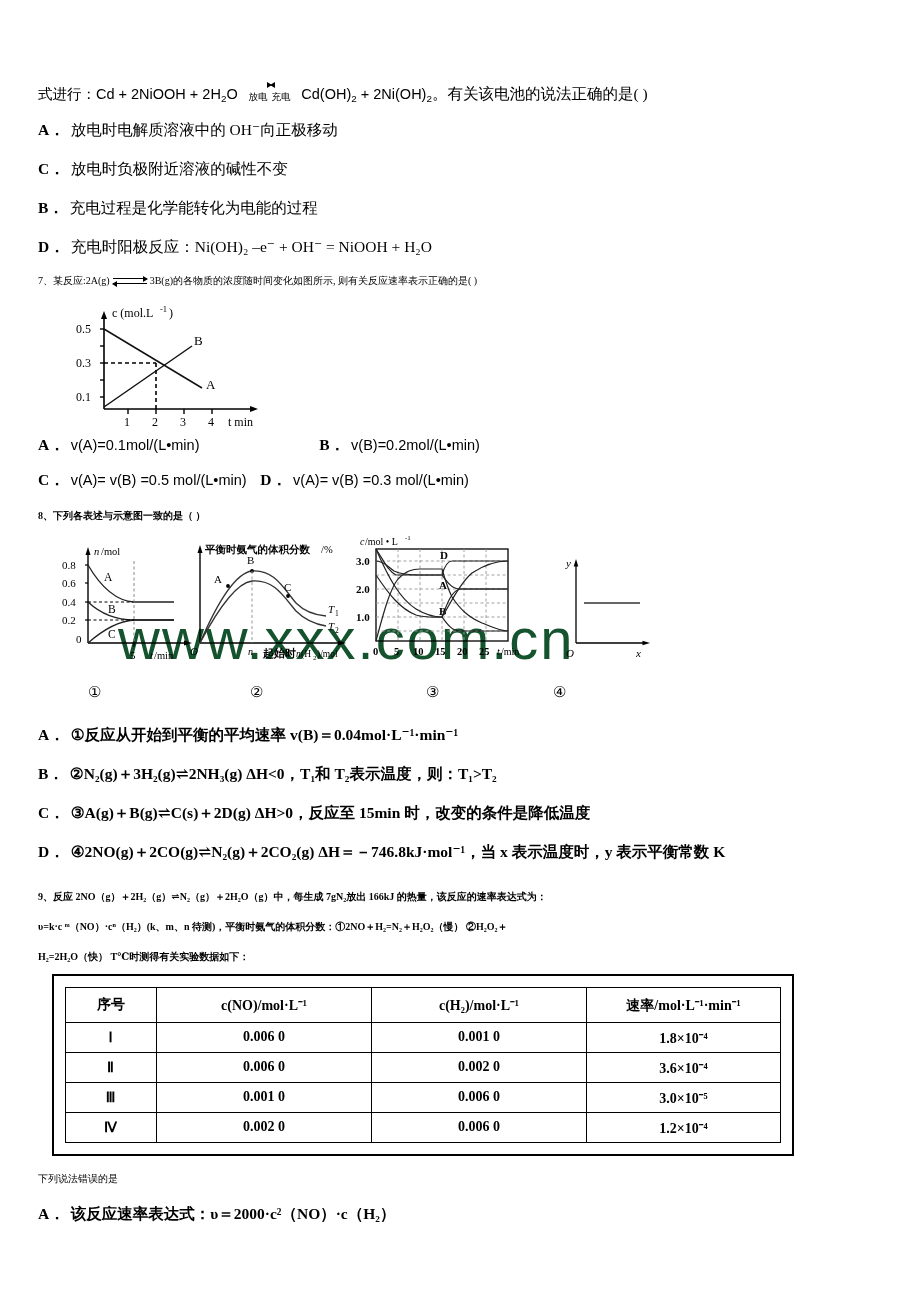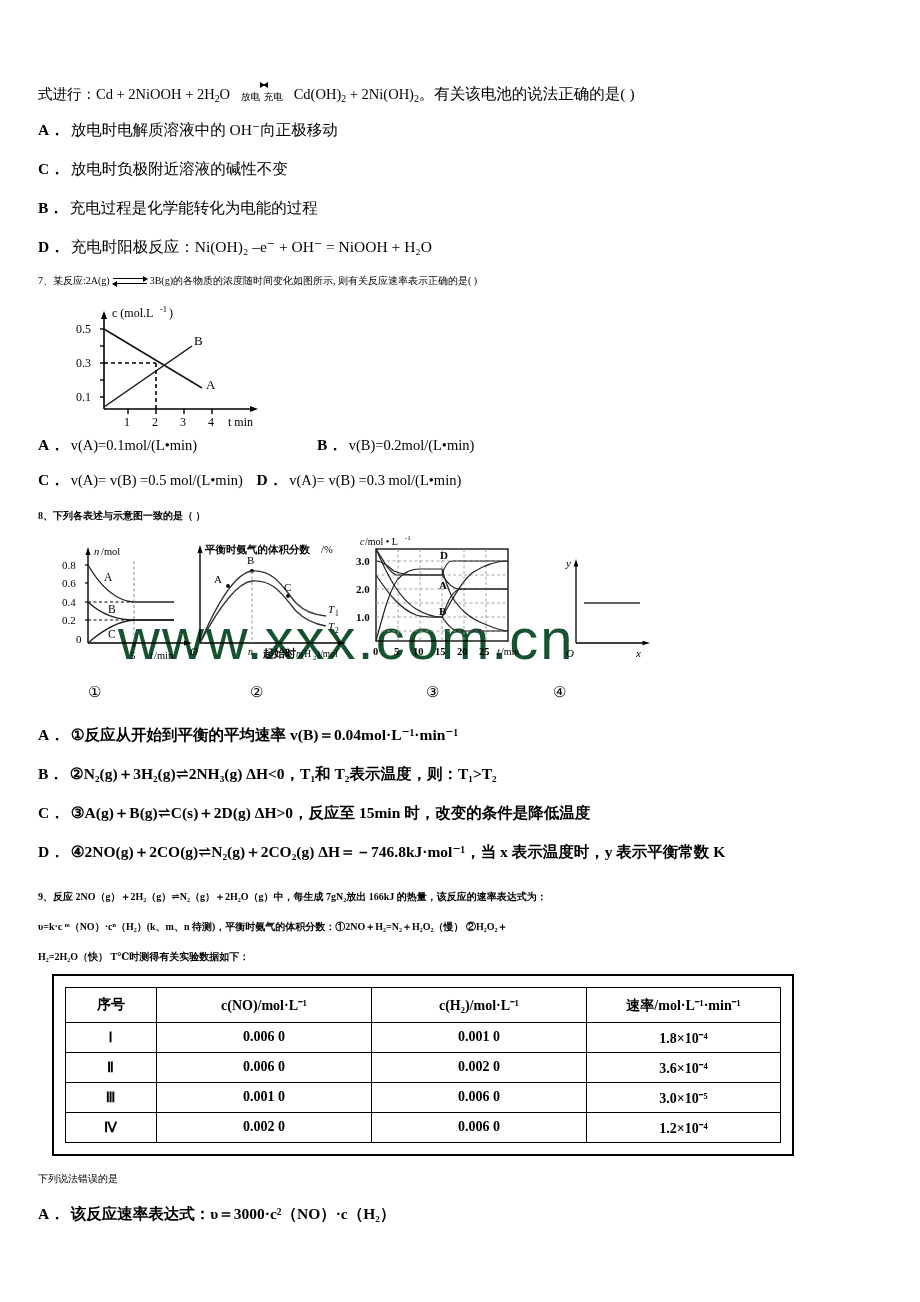--- a/index.html
+++ b/index.html
@@ -54,21 +54,21 @@
   .opt {
     font-size: 15.5px;
     margin: 0 0 18px 0;
     white-space: nowrap;
   }
   .opt .lbl {
     font-weight: bold;
     margin-right: 6px;
   }
   .mono {
-    font-family: Liberation Serif, serif;
+    font-family: Liberation Sans, sans-serif;
     font-size: 14.5px;
   }
   sub { font-size: 0.68em; vertical-align: -0.28em; }
 
   
   .eqbox {
     display: inline-block;
     vertical-align: middle;
     text-align: left;
     margin: 0 7px;
@@ -459,17 +459,17 @@
               <td>1.2×10⁻⁴</td>
             </tr>
           </tbody>
         </table>
       </div>
     </div>
 
     <div class="q-stem" style="margin-bottom:18px">下列说法错误的是</div>
 
     <div class="opt bold">
-      <span class="lbl">A．</span><span>该反应速率表达式：υ＝3000·c²（NO）·c（H₂）</span>
+      <span class="lbl">A．</span><span>该反应速率表达式：υ＝2000·c²（NO）·c（H₂）</span>
     </div>
 
   </div>
 </div>
 
 </body></html>

